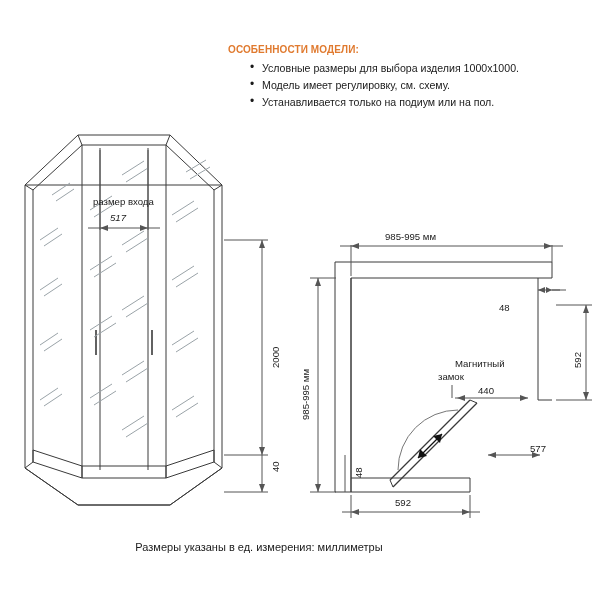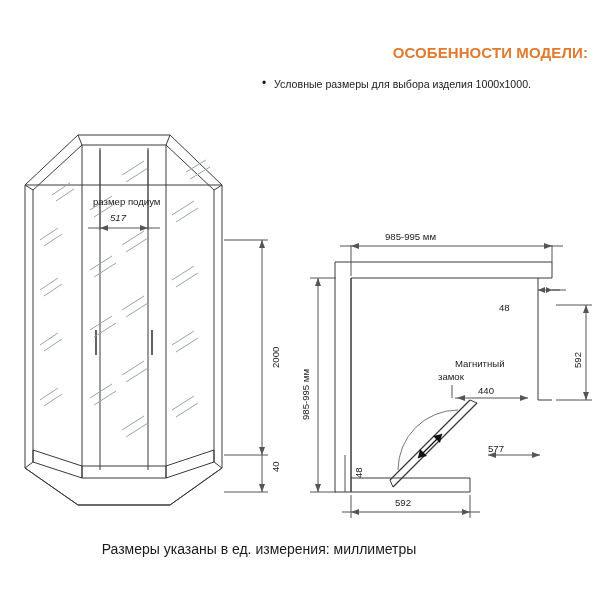--- a/index.html
+++ b/index.html
@@ -10,57 +10,58 @@
     color:#1a1a1a;
     position:relative;
     overflow:hidden;
   }
   .stage{position:absolute;left:0;top:0;width:600px;height:600px;}
   .features{
     position:absolute;
     left:228px;top:44px;width:360px;
   }
   .features-title{
-    font-size:15px;font-weight:bold;color:#1a1a1a;margin:0 0 6px 0;
+    font-size:10px;font-weight:bold;color:#1a1a1a;margin:0 0 6px 0;
     letter-spacing:0.1px;
-    text-align:right;
   }
   .features ul{
-    margin:16px;padding:0 0 0 18px;list-style:none;
+    margin:4px;padding:0 0 0 18px;list-style:none;
   }
   .features li{
     font-size:10.6px;line-height:15px;color:#1a1a1a;position:relative;
     padding-left:12px;margin-bottom:2px;
   }
   .features li::before{
     content:"\2022";
     position:absolute;left:0;top:-1px;font-size:12px;color:#1a1a1a;
   }
   .footnote{
     position:absolute;left:0;top:541px;width:518px;text-align:center;
-    font-size:14px;color:#1a1a1a;
+    font-size:11px;color:#1a1a1a;
   }
   svg{position:absolute;left:0;top:0;}
   .lbl{
     position:absolute;font-size:9.6px;color:#1a1a1a;white-space:nowrap;
   }
   .lbl.vert{
     transform-origin:left top;
     transform:rotate(-90deg);
   }
 </style>
 </head>
 <body>
 
 <div class="stage">
 
   <div class="features">
     <div class="features-title" style="color:#e07a2f">ОСОБЕННОСТИ МОДЕЛИ:</div>
     <ul>
       <li>Условные размеры для выбора изделия 1000x1000.</li>
+      <li>Модель имеет регулировку, см. схему.</li>
+      <li>Устанавливается только на подиум или на пол.</li>
     </ul>
   </div>
 
   <svg width="600" height="600" viewBox="0 0 600 600">
     <g stroke="#3a3a3a" fill="none" stroke-width="1">
 
       <polygon points="25,185 78,135 170,135 222,185 222,185" stroke="#3a3a3a" fill="#ffffff"></polygon>
       <polyline points="25,185 25,468 78,505 170,505 222,468 222,185"></polyline>
 
       <polyline points="33,190 82,145 166,145 214,190"></polyline>
@@ -235,30 +236,30 @@
 
       <g stroke="#555">
         <line x1="488" y1="455" x2="540" y2="455"></line>
       </g>
       <polygon points="488,455 496,452 496,458" fill="#555" stroke="none"></polygon>
       <polygon points="540,455 532,452 532,458" fill="#555" stroke="none"></polygon>
 
     </g>
   </svg>
 
-  <div class="lbl" style="left:93px;top:196px;">размер подиум</div>
+  <div class="lbl" style="left:93px;top:196px;">размер входа</div>
   <div class="lbl" style="left:110px;top:212px;font-style:italic;">517</div>
   <div class="lbl vert" style="left:270px;top:368px;">2000</div>
   <div class="lbl vert" style="left:270px;top:472px;">40</div>
 
   <div class="lbl" style="left:385px;top:231px;">985-995 мм</div>
   <div class="lbl vert" style="left:300px;top:420px;">985-995 мм</div>
   <div class="lbl" style="left:499px;top:302px;">48</div>
   <div class="lbl vert" style="left:572px;top:368px;">592</div>
   <div class="lbl" style="left:417px;top:358px;padding-left:38px;">Магнитный</div>
   <div class="lbl" style="left:432px;top:371px;margin-left:6px;">замок</div>
   <div class="lbl" style="left:478px;top:385px;text-align:center;">440</div>
-  <div class="lbl" style="left:488px;top:443px;">577</div>
+  <div class="lbl" style="left:530px;top:443px;">577</div>
   <div class="lbl vert" style="left:353px;top:478px;">48</div>
   <div class="lbl" style="left:395px;top:497px;">592</div>
 
   <div class="footnote">Размеры указаны в ед. измерения: миллиметры</div>
 </div>
 
 </body></html>

